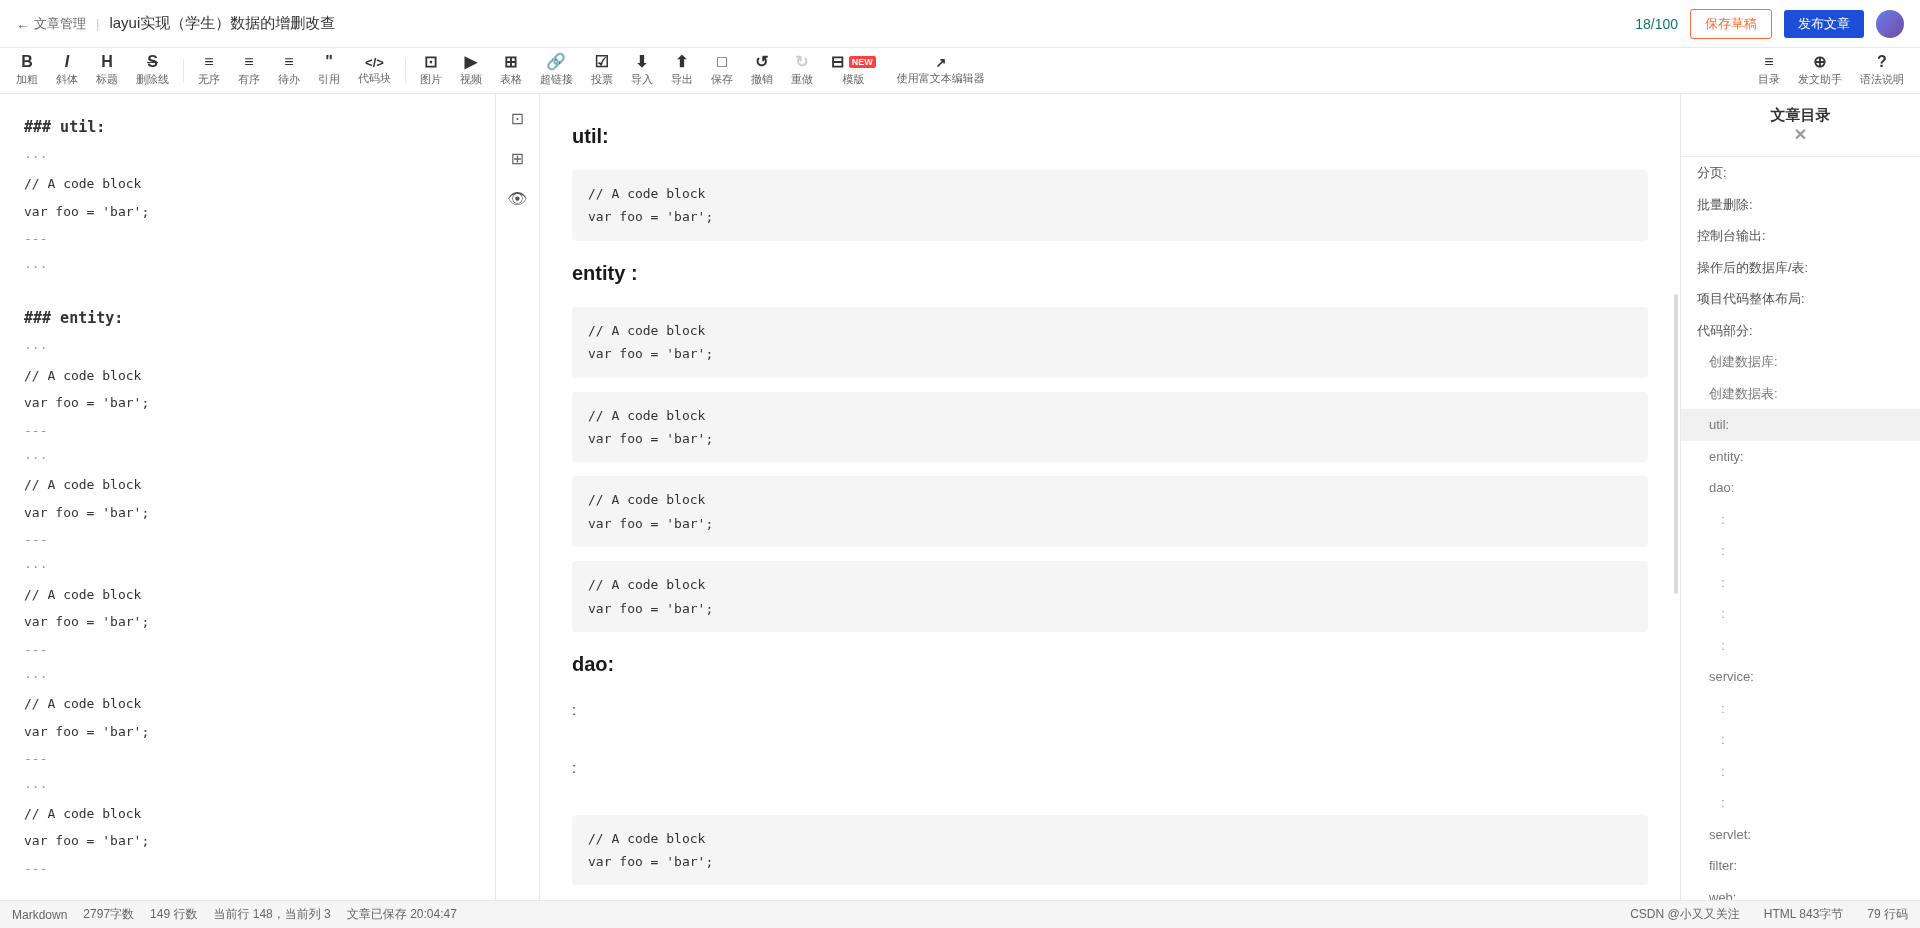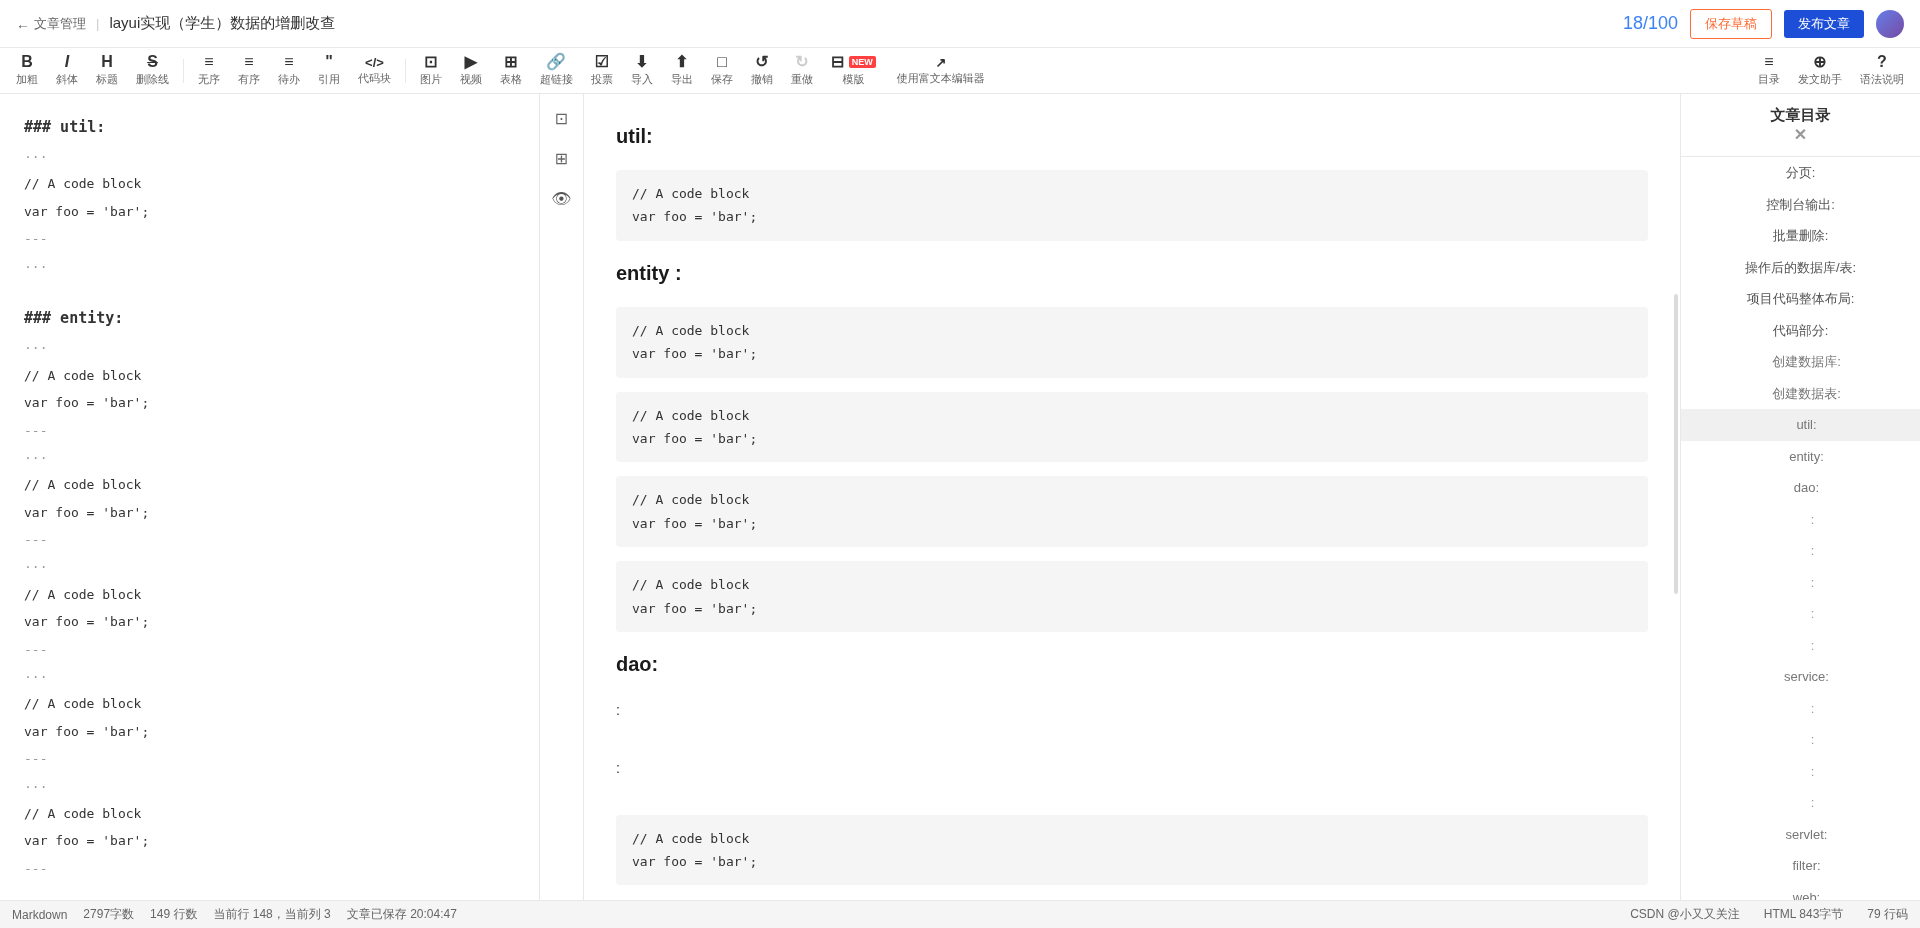--- a/index.html
+++ b/index.html
@@ -8,21 +8,21 @@
     
     .top-bar {
       display: flex; align-items: center; height: 48px; padding: 0 16px;
       border-bottom: 1px solid #e8e8e8; background: #fff; flex-shrink: 0;
     }
     .top-bar-left { display: flex; align-items: center; gap: 10px; flex: 1; }
     .back-btn { display: flex; align-items: center; gap: 4px; color: #666; cursor: pointer; font-size: 13px; }
     .back-arrow { font-size: 14px; }
     .article-title { font-size: 15px; color: #333; font-weight: normal; }
     .top-bar-right { display: flex; align-items: center; gap: 12px; }
-    .word-count { color: #3b82f6; font-size: 18px; margin-left: 40px; }
+    .word-count { color: #0f766e; font-size: 14px; margin-left: 40px; }
     .save-draft-btn {
       border: 1px solid #ff6b35; color: #ff6b35; background: #fff;
       padding: 5px 14px; border-radius: 3px; cursor: pointer; font-size: 13px;
     }
     .publish-btn {
       background: #1d4ed8; color: #fff; border: none;
       padding: 5px 14px; border-radius: 3px; cursor: pointer; font-size: 13px;
     }
     .avatar { width: 28px; height: 28px; border-radius: 50%; background: #ccc; overflow: hidden; }
 
@@ -40,21 +40,21 @@
     .toolbar-icon { font-size: 16px; font-weight: bold; line-height: 1; }
     .toolbar-label { font-size: 11px; color: #666; white-space: nowrap; }
     .toolbar-divider { width: 1px; height: 24px; background: #e8e8e8; margin: 0 4px; }
     .toolbar-badge { background: #ff4040; color: #fff; font-size: 9px; padding: 1px 3px; border-radius: 2px; position: relative; top: -2px; }
 
     
     .main-area { display: flex; flex: 1; overflow: hidden; }
 
     
     .left-editor {
-      width: 540px; flex-shrink: 0; border-right: 1px solid #e8e8e8;
+      width: 496px; flex-shrink: 0; border-right: 1px solid #e8e8e8;
       padding: 20px 24px; overflow-y: auto; font-family: monospace; font-size: 13px;
       line-height: 1.8; color: #333;
     }
     .left-editor p { margin-bottom: 4px; }
     .left-editor .dots { color: #999; margin: 4px 0; }
     .code-line { font-family: monospace; font-size: 13px; }
 
     
     .middle-icons {
       width: 44px; flex-shrink: 0; border-right: 1px solid #e8e8e8;
@@ -79,21 +79,21 @@
     .toc-panel {
       width: 240px; flex-shrink: 0; border-left: 1px solid #e8e8e8;
       background: #fff; overflow-y: auto; padding: 0;
     }
     .toc-header {
       display: flex; align-items: center; justify-content: space-between;
       padding: 12px 16px; border-bottom: 1px solid #e8e8e8; font-size: 15px; font-weight: bold; flex-direction: column;
     }
     .toc-close { cursor: pointer; color: #999; font-size: 16px; }
     .toc-item {
-      padding: 6px 16px; font-size: 13px; cursor: pointer; color: #555; line-height: 1.5; text-align: center;
+      padding: 6px 16px; font-size: 13px; cursor: pointer; color: #555; line-height: 1.5;
     }
     .toc-item.active { background: #f0f0f0; color: #333; }
     .toc-item.indent { padding-left: 28px; color: #777; }
     .toc-item.indent2 { padding-left: 40px; color: #999; }
 
     
     .status-bar {
       height: 28px; background: #f5f5f5; border-top: 1px solid #e8e8e8;
       display: flex; align-items: center; padding: 0 12px; font-size: 12px; color: #666;
       flex-shrink: 0; gap: 16px;
@@ -321,22 +321,22 @@
 
     <div style="position:absolute; right:2px; top:200px; width:4px; height:300px; background:#ccc; border-radius:2px; opacity:0.7"></div>
   </div>
 
   <div class="toc-panel">
     <div class="toc-header">
       <span>文章目录</span>
       <span class="toc-close">✕</span>
     </div>
     <div class="toc-item">分页:</div>
+    <div class="toc-item">批量删除:</div>
     <div class="toc-item">控制台输出:</div>
-    <div class="toc-item">批量删除:</div>
     <div class="toc-item">操作后的数据库/表:</div>
     <div class="toc-item">项目代码整体布局:</div>
     <div class="toc-item">代码部分:</div>
     <div class="toc-item indent">创建数据库:</div>
     <div class="toc-item indent">创建数据表:</div>
     <div class="toc-item indent active">util:</div>
     <div class="toc-item indent">entity:</div>
     <div class="toc-item indent">dao:</div>
     <div class="toc-item indent2">:</div>
     <div class="toc-item indent2">:</div>

